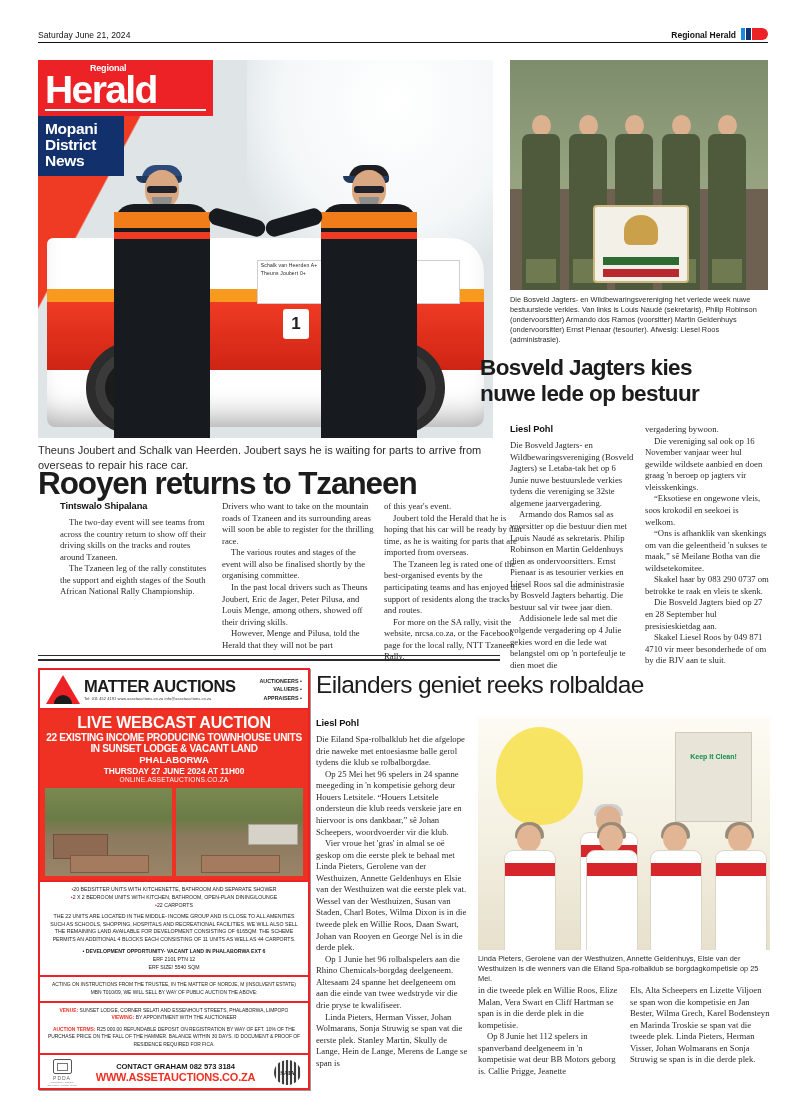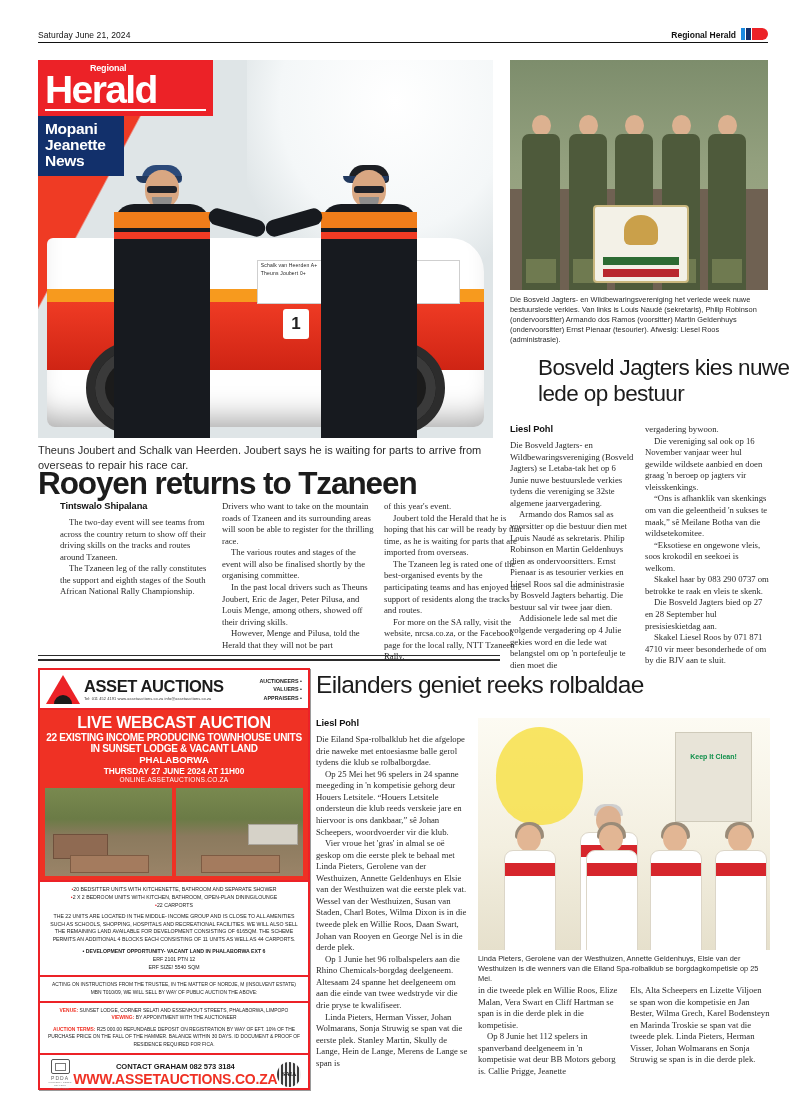--- a/index.html
+++ b/index.html
@@ -84,21 +84,21 @@
   .hunter .h{position:absolute;left:50%;top:0;width:19px;height:21px;margin-left:-9px;border-radius:50%;background:#dcb190;}
   .hunter .s{position:absolute;left:50%;top:19px;width:38px;height:100%;margin-left:-19px;border-radius:7px 7px 0 0;background:#4e5a3b;}
   .hunter .lg{position:absolute;left:50%;bottom:-2px;width:30px;height:24px;margin-left:-15px;background:#6f7a50;}
   .crest{position:absolute;left:50%;bottom:3%;width:92px;height:74px;margin-left:-46px;background:#f3f1e7;border:2px solid #c9b77e;border-radius:4px;}
   .crest .c1{position:absolute;left:50%;top:8px;width:34px;height:30px;margin-left:-17px;background:#caa04a;border-radius:50% 50% 6px 6px;}
   .crest .c2{position:absolute;left:8px;bottom:16px;right:8px;height:8px;background:#2d6b33;}
   .crest .c3{position:absolute;left:8px;bottom:4px;right:8px;height:8px;background:#b8282e;}
 
   .caption2{position:absolute;left:510px;top:295px;width:258px;font-size:7.4px;line-height:1.36;color:#2b2b2b;}
 
-  .hl-bosveld{position:absolute;left:538px;top:355px;width:262px;font-size:22.5px;font-weight:400;letter-spacing:-.6px;color:#1c1c1c;line-height:1.14;}
+  .hl-bosveld{position:absolute;left:480px;top:355px;width:262px;font-size:22.5px;font-weight:700;letter-spacing:-.6px;color:#1c1c1c;line-height:1.14;}
   .a2c{position:absolute;top:424px;}
   .a2c1{left:510px;width:124px;}
   .a2c2{left:645px;width:124px;}
 
   
   .ad{position:absolute;left:38px;top:668px;width:268px;height:418px;border:2px solid #ec2227;background:#ffffff;box-shadow:1px 1px 0 #9a9a9a;}
   .ad-logo{display:flex;align-items:center;justify-content:space-between;padding:5px 6px 4px 6px;border-bottom:2px solid #ec2227;}
   .tri{width:0;height:0;border-left:17px solid transparent;border-right:17px solid transparent;border-bottom:29px solid #ec2227;position:relative;}
   .tri:after{content:"";position:absolute;left:-9px;top:20px;width:18px;height:9px;background:#1b1b1b;border-radius:9px 9px 0 0;}
   .ad-logo-txt{font-size:16.5px;font-weight:800;color:#1b1b1b;letter-spacing:-.4px;line-height:1;}
@@ -118,21 +118,21 @@
   .ad-img .r3{left:20%;bottom:4%;width:60%;height:18%;background:#a47b5e;border-color:#7d5b43;}
   .ad-text{padding:4px 6px;font-size:5.2px;line-height:1.5;color:#1b1b1b;text-align:center;border-top:2px solid #ec2227;}
   .ad-text .b{font-weight:700;}
   .ad-text .bullets{margin-bottom:3px;}
   .ad-text .bullets div:before{content:"\2022 ";color:#ec2227;}
   .ad-sect{border-top:2px solid #ec2227;padding:4px 6px;font-size:4.9px;line-height:1.55;color:#1b1b1b;text-align:center;}
   .ad-sect .k{font-weight:700;color:#ef3124;}
   .ad-foot{border-top:2px solid #ec2227;display:flex;align-items:center;justify-content:space-between;padding:4px 7px 5px 7px;}
   .ad-foot .mid{text-align:center;flex:1;}
   .ad-foot .c1{font-size:7.6px;font-weight:700;color:#1b1b1b;letter-spacing:-.1px;}
-  .ad-foot .c2{font-size:14px;font-weight:700;color:#ef3124;letter-spacing:-.2px;}
+  .ad-foot .c2{font-size:11px;font-weight:700;color:#ef3124;letter-spacing:-.2px;}
   .seal{width:27px;height:25px;border-radius:50%;background:repeating-linear-gradient(90deg,#3c3c3c 0 2px,#f0f0f0 2px 4px);position:relative;}
   .seal span{position:absolute;left:50%;top:50%;transform:translate(-50%,-50%);font-size:6px;font-weight:700;color:#1b1b1b;font-family:"Liberation Serif",serif;}
   .pdda{width:30px;text-align:center;}
   .pdda .box{width:17px;height:13px;margin:0 auto;border:1.4px solid #555;border-radius:2px;position:relative;}
   .pdda .box:after{content:"";position:absolute;left:3px;top:3px;width:9px;height:6px;border:1.2px solid #777;}
   .pdda .t{font-size:5px;letter-spacing:1px;color:#666;margin-top:1px;}
   .pdda .t2{font-size:2.5px;color:#888;line-height:1.25;}
 
   
   .hl-eil{position:absolute;left:316px;top:672px;width:455px;font-size:24.5px;font-weight:400;letter-spacing:-.7px;color:#1c1c1c;line-height:1.05;}
@@ -218,21 +218,21 @@
         <div class="arm"></div>
     </div>
   </div>
 
   <div class="masthead">
     <div class="mh-red">
       <div class="mh-reg">Regional</div>
       <div class="mh-herald">Herald</div>
       <div class="mh-rule"></div>
     </div>
-    <div class="mh-blue">Mopani Jeanette News</div>
+    <div class="mh-blue">Mopani District News</div>
   </div>
 
   <div class="caption">Theuns Joubert and Schalk van Heerden. Joubert says he is waiting for parts to arrive from overseas to repair his race car.</div>
 
   <div class="hl-rally">Rooyen returns to Tzaneen</div>
 
   <div class="a1c a1c1">
     <div class="byline">Tintswalo Shipalana</div>
     <div class="body-col">
         <p>The two-day event will see teams from across the country return to show off their driving skills on the tracks and routes around Tzaneen.</p>
@@ -301,33 +301,33 @@
     <div class="body-col">
         <p class="first">Die Bosveld Jagters- en Wildbewaringsvereniging (Bosveld Jagters) se Letaba-tak het op 6 Junie nuwe bestuurslede verkies tydens die vereniging se 32ste algemene jaarvergadering.</p>
         <p>Armando dos Ramos sal as voorsitter op die bestuur dien met Louis Naudé as sekretaris. Philip Robinson en Martin Geldenhuys dien as ondervoorsitters. Ernst Pienaar is as tesourier verkies en Liesel Roos sal die administrasie by Bosveld Jagters behartig. Die bestuur sal vir twee jaar dien.</p>
         <p>Addisionele lede sal met die volgende vergadering op 4 Julie gekies word en die lede wat belangstel om op 'n portefeulje te dien moet die</p>
       </div>
   </div>
   <div class="a2c a2c2">
     <div class="body-col">
         <p class="first">vergadering bywoon.</p>
         <p>Die vereniging sal ook op 16 November vanjaar weer hul gewilde wildsete aanbied en doen graag 'n beroep op jagters vir vleisskenkings.</p>
+        <p>“Eksotiese en ongewone vleis, soos krokodil en seekoei is welkom.</p>
         <p>“Ons is afhanklik van skenkings om van die geleentheid 'n sukses te maak,” sê Meilane Botha van die wildsetekomitee.</p>
-        <p>“Eksotiese en ongewone vleis, soos krokodil en seekoei is welkom.</p>
         <p>Skakel haar by 083 290 0737 om betrokke te raak en vleis te skenk.</p>
         <p>Die Bosveld Jagters bied op 27 en 28 September hul presisieskietdag aan.</p>
-        <p>Skakel Liesel Roos by 071 871 4710 vir meer besonderhede of om by die BJV aan te sluit.</p>
+        <p>Skakel Liesel Roos by 049 871 4710 vir meer besonderhede of om by die BJV aan te sluit.</p>
       </div>
   </div>
 
   <div class="ad">
     <div class="ad-logo">
       <div class="tri"></div>
       <div style="flex:1;margin-left:4px;">
-        <div class="ad-logo-txt">ASSET AUCTIONS</div>
+        <div class="ad-logo-txt">MATTER AUCTIONS</div>
         <div class="ad-logo-sub">Tel: 011 452 4191      www.assetauctions.co.za      info@assetauctions.co.za</div>
       </div>
       <div class="ad-roles">
         <div>AUCTIONEERS •</div>
         <div>VALUERS •</div>
         <div>APPRAISERS •</div>
       </div>
     </div>
 
     <div class="ad-red">

